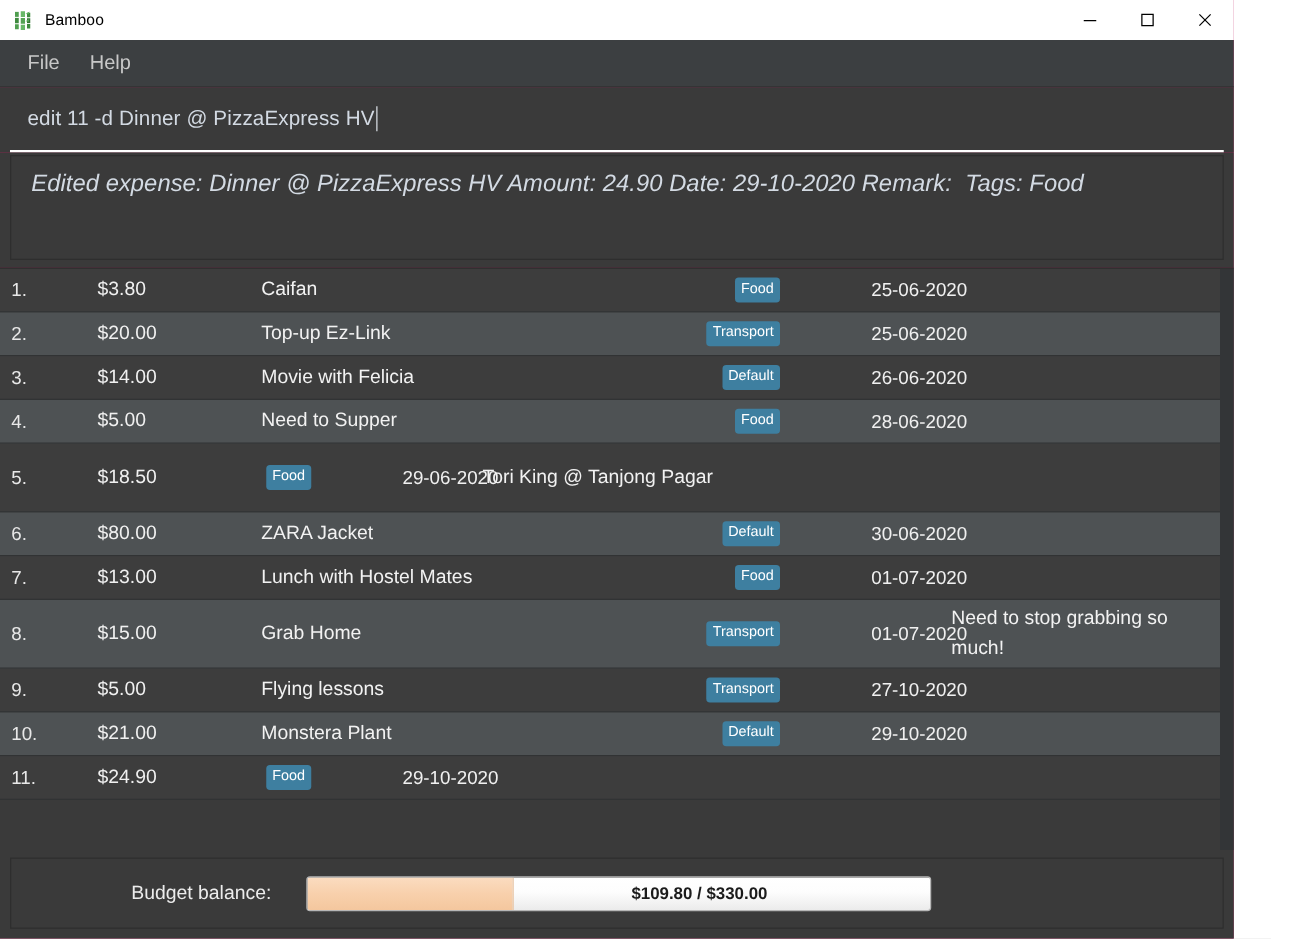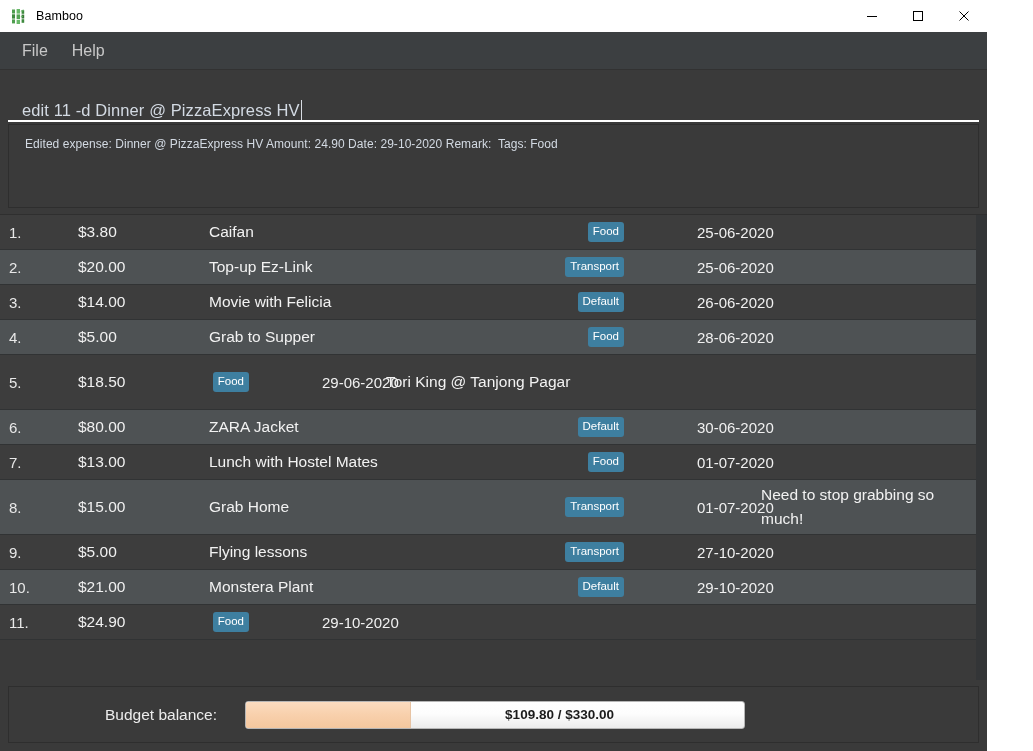--- a/index.html
+++ b/index.html
@@ -88,21 +88,21 @@
     background: #3a3a3a;
     padding: 0 8px;
     display: flex;
     align-items: center;
   }
   .cmd-box {
     flex: 1;
     height: 100%;
     border-bottom: 2px solid #ffffff;
     display: flex;
-    align-items: flex-end;
+    align-items: center;
     box-sizing: border-box;
   }
   .cmd-text {
     font-size: 16.5px;
     color: #d3dae3;
     padding-left: 14px;
     white-space: pre;
     letter-spacing: 0.1px;
   }
   .caret {
@@ -122,24 +122,25 @@
   }
   .result-box {
     width: 100%;
     height: 100%;
     box-sizing: border-box;
     border: 1px solid #2e2e2e;
     background: #3a3a3a;
     padding: 12px 0 0 16px;
   }
   .result-text {
-    font-size: 12px;
+    font-size: 19px;
     color: #d3dae3;
     letter-spacing: 0.05px;
     white-space: pre-wrap;
+    font-style: italic;
   }
 
   
   .list-outer {
     flex: 1;
     background: #3a3a3a;
     display: flex;
     overflow: hidden;
     border-top: 1px solid #2f2f2f;
   }
@@ -370,21 +371,21 @@
           <div class="c-desc">Movie with Felicia</div>
           <div class="c-tag">
             <span class="tag">Default</span>
           </div>
           <div class="c-date">26-06-2020</div>
           <div class="c-remark"></div>
         </div>
         <div class="row even">
           <div class="c-index">4.</div>
           <div class="c-amount">$5.00</div>
-          <div class="c-desc">Grab to Supper</div>
+          <div class="c-desc">Need to Supper</div>
           <div class="c-tag">
             <span class="tag">Food</span>
           </div>
           <div class="c-date">28-06-2020</div>
           <div class="c-remark"></div>
         </div>
         <div class="row odd tall">
           <div class="c-index">5.</div>
           <div class="c-amount">$18.50</div>
           <div class="c-tag">

